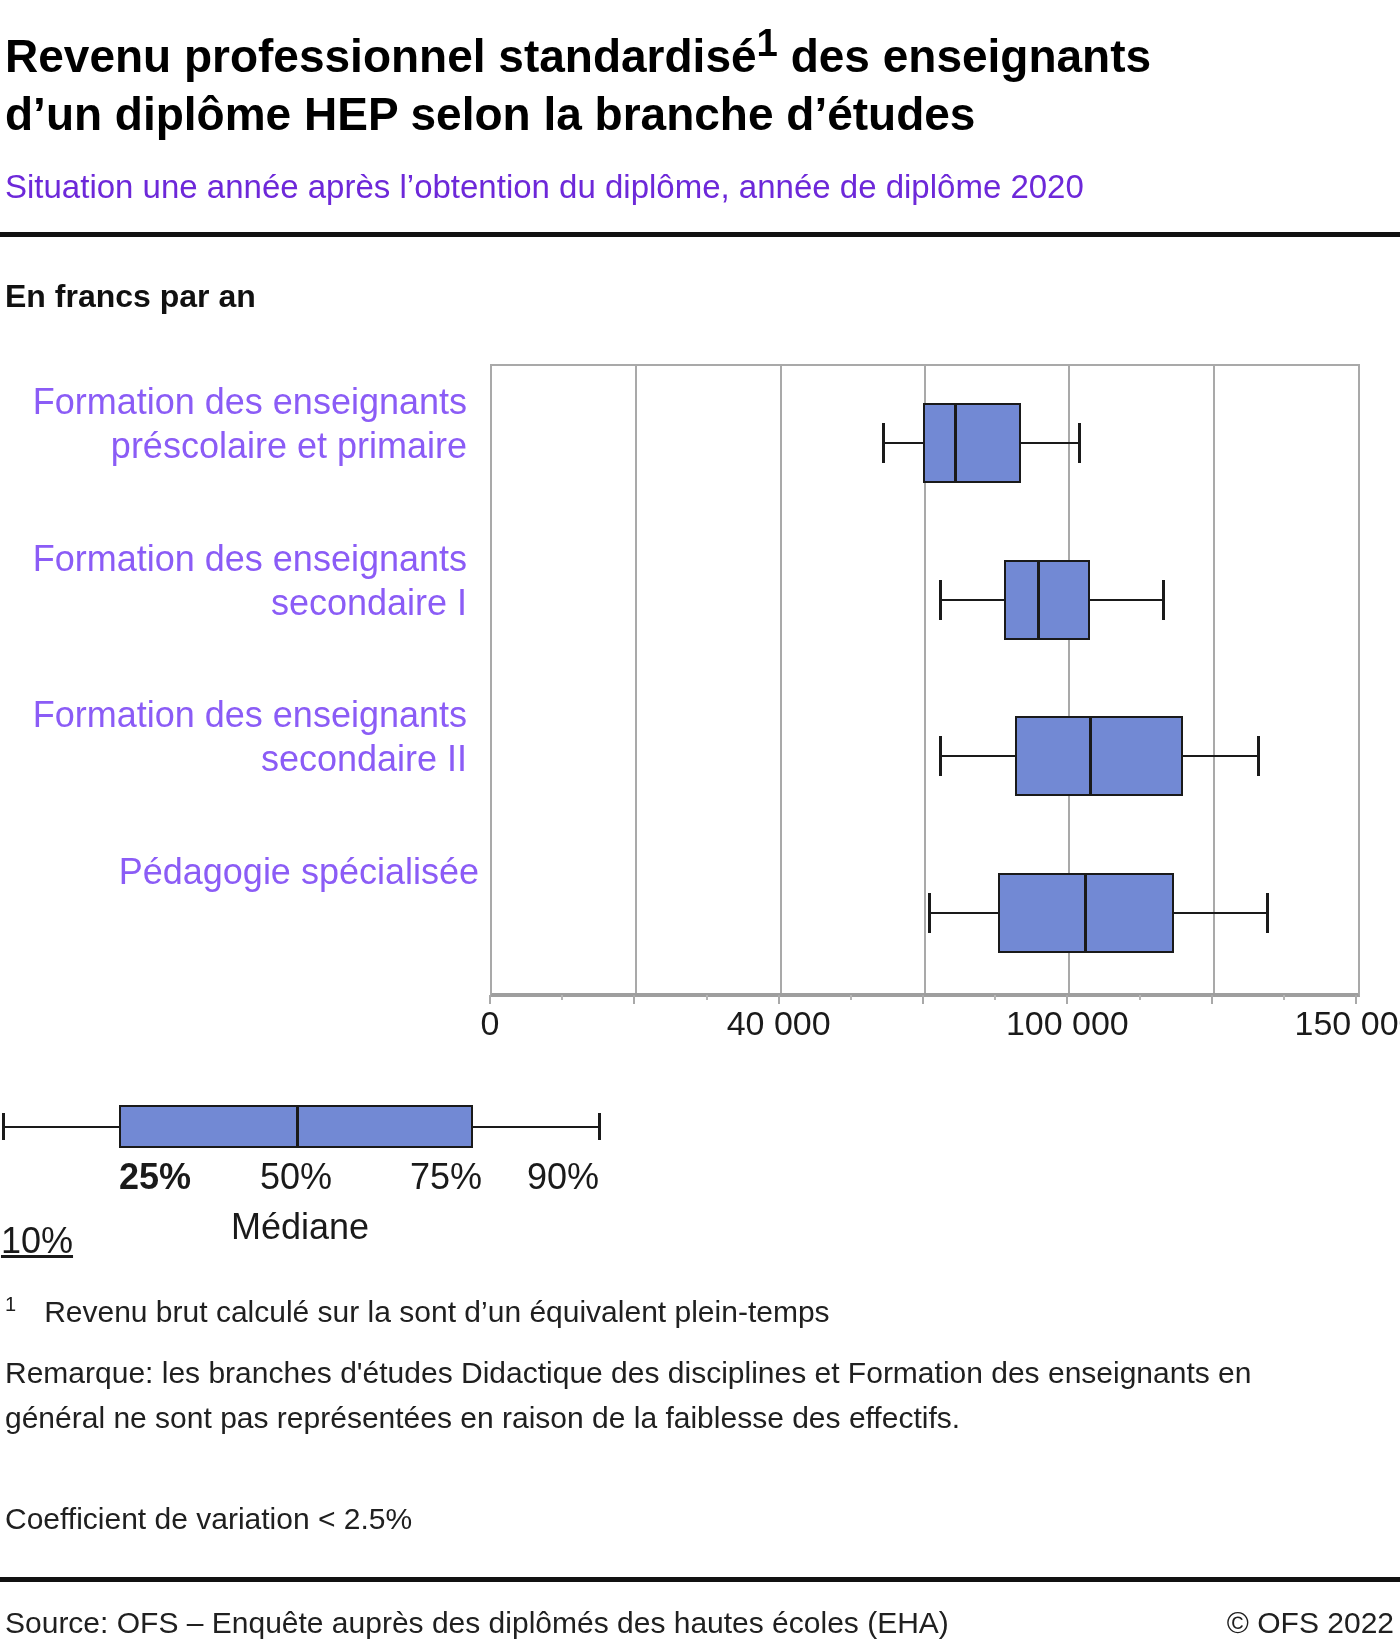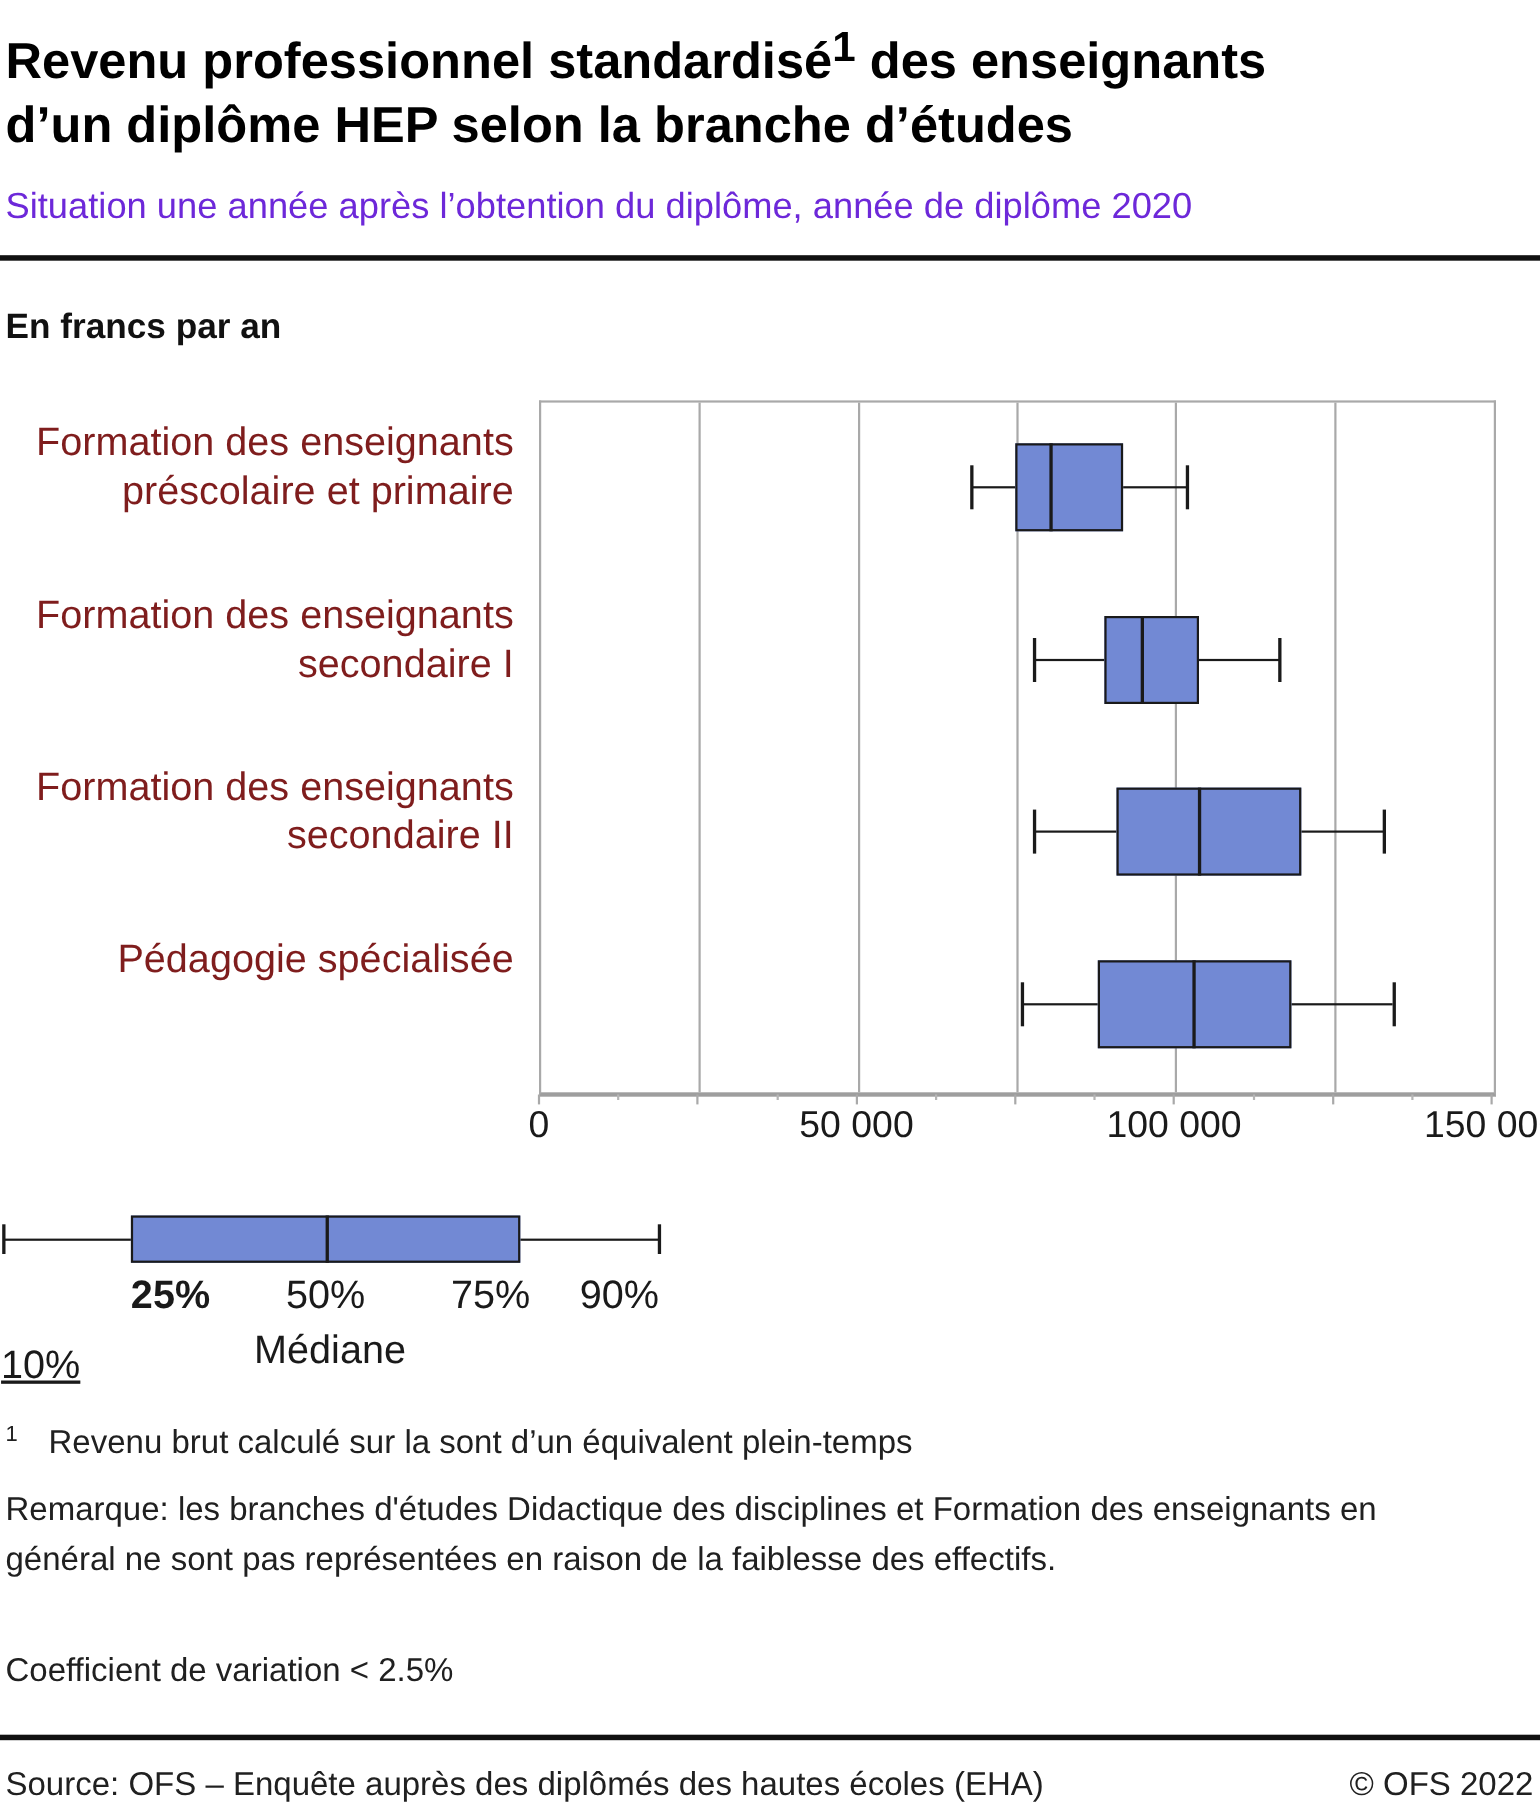--- a/index.html
+++ b/index.html
@@ -16,21 +16,21 @@
   #rule-top{top:232px;}
   #unit-label{left:5px;top:278px;font-size:32px;font-weight:bold;color:#111;}
   
   #plot-area{left:490px;top:364px;width:866px;height:627px;
     border-top:2px solid #a9a9a9;border-left:2px solid #a9a9a9;border-right:2px solid #a9a9a9;
     border-bottom:4px solid #9e9e9e;box-sizing:content-box;background:#fff;}
   .gridline{position:absolute;top:0;bottom:0;width:2px;background:#a9a9a9;}
   .tick-major{width:2px;height:9px;background:#a9a9a9;}
   .tick-minor{width:2px;height:5px;background:#b5b5b5;}
   .axis-label{font-size:34px;color:#1a1a1a;transform:translateX(-50%);white-space:nowrap;}
-  .cat-label{left:0;width:467px;text-align:right;font-size:36px;line-height:44px;color:#7f1d1d;white-space:nowrap;}
+  .cat-label{left:0;width:467px;text-align:right;font-size:36px;line-height:44px;color:#8b5cf6;white-space:nowrap;}
   .bp-line{height:2px;background:#1a1a1a;}
   .bp-cap{width:3px;background:#1a1a1a;}
   .bp-box{box-sizing:border-box;border:2px solid #1a1a1a;}
   .bp-median{width:3px;background:#1a1a1a;}
   
   .lg-label{font-size:36px;color:#1a1a1a;transform:translateX(-50%);white-space:nowrap;}
   #legend-median-label{left:300px;top:1206px;font-size:36px;color:#1a1a1a;transform:translateX(-50%);}
   
   #fn1{left:5px;top:1293px;width:1390px;font-size:30px;}
   #fn1 sup{font-size:20px;vertical-align:super;}
@@ -71,21 +71,21 @@
     <div class="tick-major" style="position: absolute; left: 1066.33px; top: 995px;"></div>
     <div class="tick-major" style="position: absolute; left: 1210.67px; top: 995px;"></div>
     <div class="tick-major" style="position: absolute; left: 1355px; top: 995px;"></div>
     <div class="tick-minor" style="position: absolute; left: 561.167px; top: 995px;"></div>
     <div class="tick-minor" style="position: absolute; left: 705.5px; top: 995px;"></div>
     <div class="tick-minor" style="position: absolute; left: 849.833px; top: 995px;"></div>
     <div class="tick-minor" style="position: absolute; left: 994.167px; top: 995px;"></div>
     <div class="tick-minor" style="position: absolute; left: 1138.5px; top: 995px;"></div>
     <div class="tick-minor" style="position: absolute; left: 1282.83px; top: 995px;"></div>
     <div class="axis-label" style="position: absolute; left: 490px; top: 1004px;">0</div>
-    <div class="axis-label" style="position: absolute; left: 778.667px; top: 1004px;">50 000</div>
+    <div class="axis-label" style="position: absolute; left: 778.667px; top: 1004px;">40 000</div>
     <div class="axis-label" style="position: absolute; left: 1067.33px; top: 1004px;">100 000</div>
     <div class="axis-label" style="position: absolute; left: 1356px; top: 1004px;">150 000</div>
     <div class="cat-label" style="position: absolute; top: 380px;"><span>Formation des enseignants</span><br><span>préscolaire et primaire</span></div>
     <div class="bp-line" style="position: absolute; left: 882.587px; width: 40.4133px; top: 442px;"></div>
     <div class="bp-line" style="position: absolute; left: 1021.15px; width: 57.7333px; top: 442px;"></div>
     <div class="bp-cap" style="position: absolute; left: 881.587px; top: 423px; height: 40px;"></div>
     <div class="bp-cap" style="position: absolute; left: 1077.88px; top: 423px; height: 40px;"></div>
     <div class="bp-box" style="position: absolute; left: 923px; width: 98.1467px; top: 403px; height: 80px; background: rgb(114, 137, 212); border-color: rgb(26, 26, 26);"></div>
     <div class="bp-median" style="position: absolute; left: 953.753px; top: 403px; height: 80px;"></div>
     <div class="cat-label" style="position: absolute; top: 536.5px;"><span>Formation des enseignants</span><br><span>secondaire I</span></div>
@@ -95,21 +95,21 @@
     <div class="bp-cap" style="position: absolute; left: 1161.59px; top: 579.5px; height: 40px;"></div>
     <div class="bp-box" style="position: absolute; left: 1003.83px; width: 86.6px; top: 559.5px; height: 80px; background: rgb(114, 137, 212); border-color: rgb(26, 26, 26);"></div>
     <div class="bp-median" style="position: absolute; left: 1037.47px; top: 559.5px; height: 80px;"></div>
     <div class="cat-label" style="position: absolute; top: 693px;"><span>Formation des enseignants</span><br><span>secondaire II</span></div>
     <div class="bp-line" style="position: absolute; left: 940.32px; width: 75.0533px; top: 755px;"></div>
     <div class="bp-line" style="position: absolute; left: 1182.8px; width: 75.0533px; top: 755px;"></div>
     <div class="bp-cap" style="position: absolute; left: 939.32px; top: 736px; height: 40px;"></div>
     <div class="bp-cap" style="position: absolute; left: 1256.85px; top: 736px; height: 40px;"></div>
     <div class="bp-box" style="position: absolute; left: 1015.37px; width: 167.427px; top: 716px; height: 80px; background: rgb(114, 137, 212); border-color: rgb(26, 26, 26);"></div>
     <div class="bp-median" style="position: absolute; left: 1089.43px; top: 716px; height: 80px;"></div>
-    <div class="cat-label" style="position: absolute; top: 849.5px;"><span>Pédagogie spécialisée</span></div>
+    <div class="cat-label" style="position: absolute; top: 849.5px; padding-left: 12px;"><span>Pédagogie spécialisée</span></div>
     <div class="bp-line" style="position: absolute; left: 928.773px; width: 69.28px; top: 911.5px;"></div>
     <div class="bp-line" style="position: absolute; left: 1174.14px; width: 92.3733px; top: 911.5px;"></div>
     <div class="bp-cap" style="position: absolute; left: 927.773px; top: 892.5px; height: 40px;"></div>
     <div class="bp-cap" style="position: absolute; left: 1265.51px; top: 892.5px; height: 40px;"></div>
     <div class="bp-box" style="position: absolute; left: 998.053px; width: 176.087px; top: 872.5px; height: 80px; background: rgb(114, 137, 212); border-color: rgb(26, 26, 26);"></div>
     <div class="bp-median" style="position: absolute; left: 1083.65px; top: 872.5px; height: 80px;"></div>
     <div class="bp-line" style="position: absolute; left: 3px; width: 115.818px; top: 1125.5px;"></div>
     <div class="bp-line" style="position: absolute; left: 472.839px; width: 127.161px; top: 1125.5px;"></div>
     <div class="bp-cap" style="position: absolute; left: 2px; top: 1113px; height: 27px;"></div>
     <div class="bp-cap" style="position: absolute; left: 598px; top: 1113px; height: 27px;"></div>

